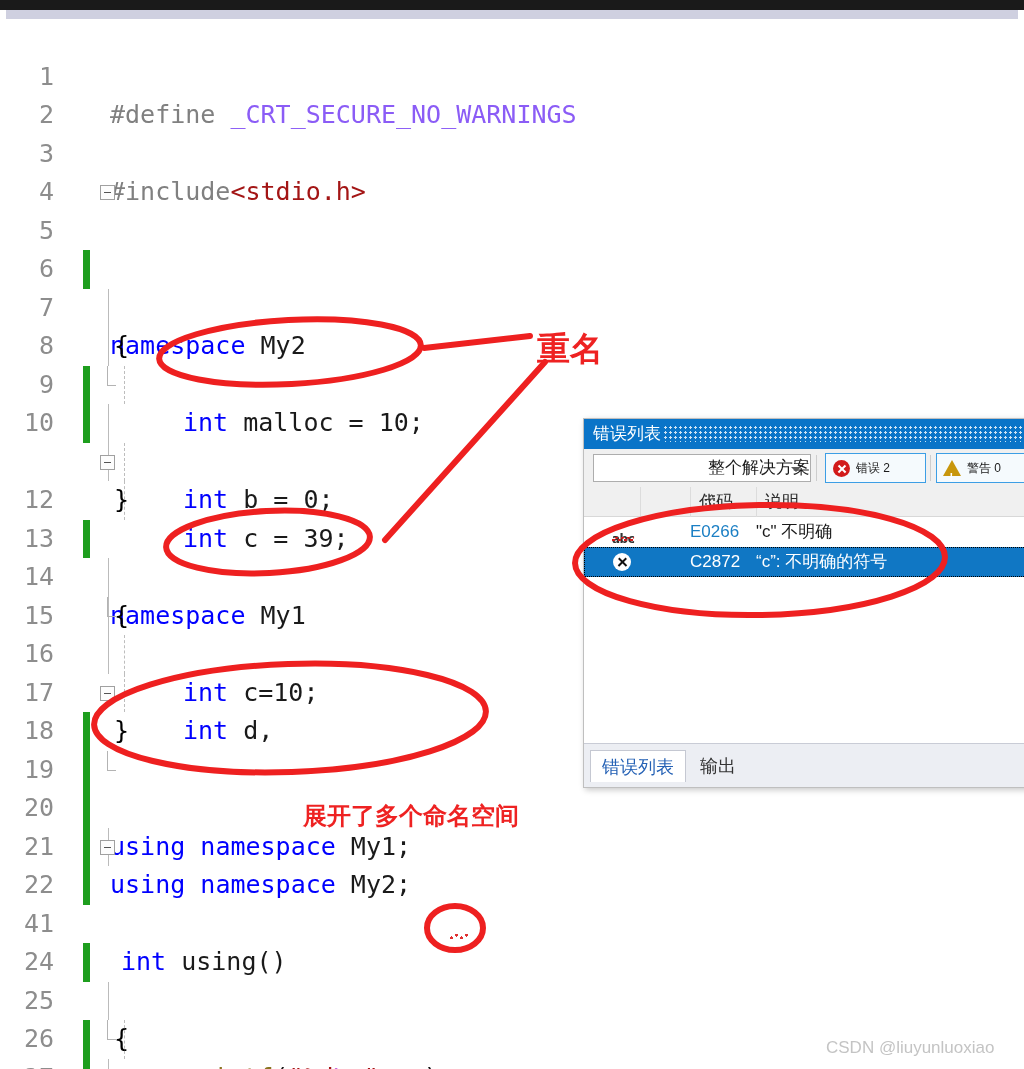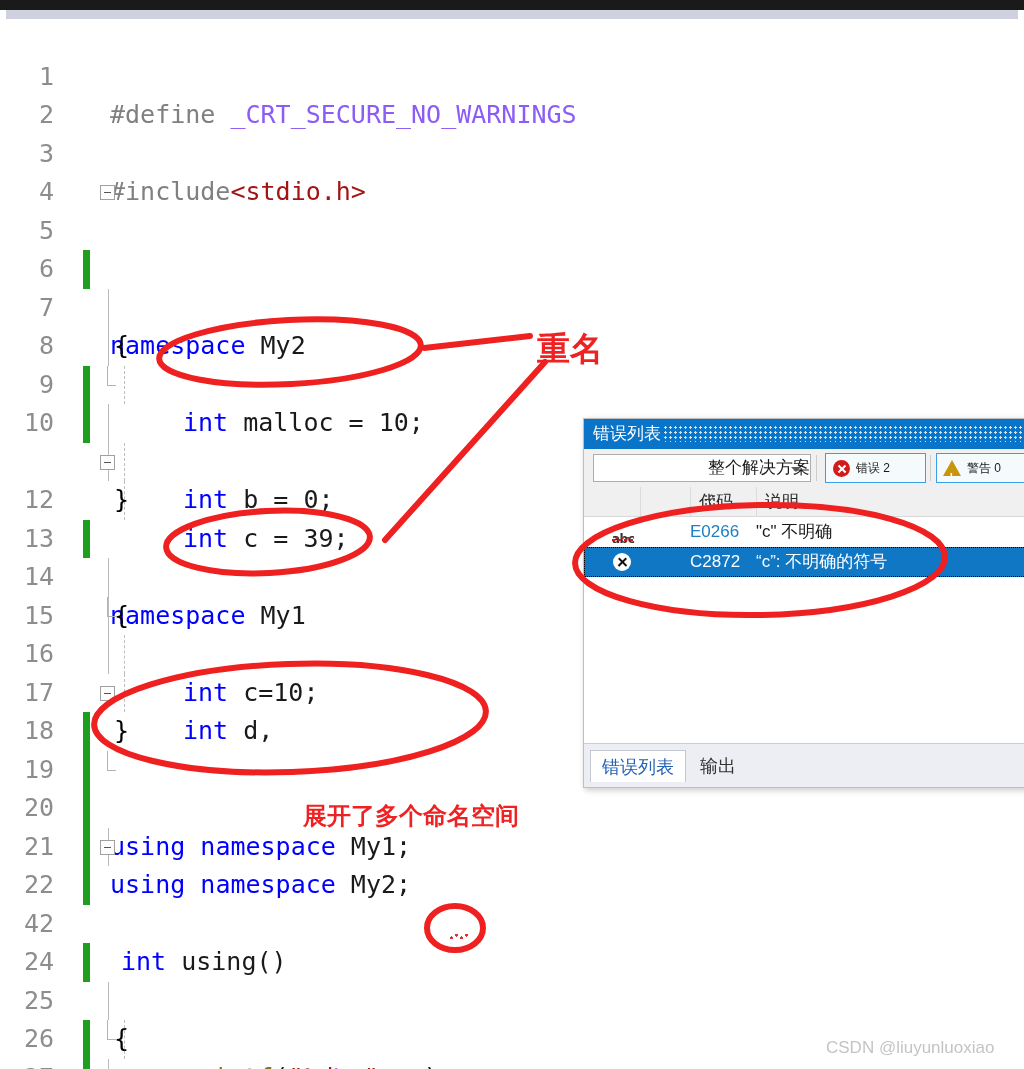--- a/index.html
+++ b/index.html
@@ -389,21 +389,21 @@
     <span class="gutter-mark"></span>
   </div>
 
   <div class="code-line" style="top:808.5px;">
     <span class="lnum">22</span>
     <span class="collapse-box"></span>
     <span class="codetext" style="left:121px;"><span class="k-kw">int</span><span class="k-plain"> using()</span></span>
   </div>
 
   <div class="code-line" style="top:847px;">
-    <span class="lnum">42</span>
+    <span class="lnum">41</span>
     <span class="gutter-mark"></span>
     <span class="brace-bar"></span>
     <span class="codetext" style="left:114px;">{</span>
   </div>
 
   <div class="code-line" style="top:885.5px;">
     <span class="lnum">24</span>
     <span class="brace-bar"></span>
     <span class="indent-guide"></span>
     <span class="codetext" style="left:183px;"><span class="k-fn">printf</span><span class="k-plain">(</span><span class="k-str">"%d</span><span class="k-esc">\n</span><span class="k-str">"</span><span class="k-plain">, c);</span></span>

